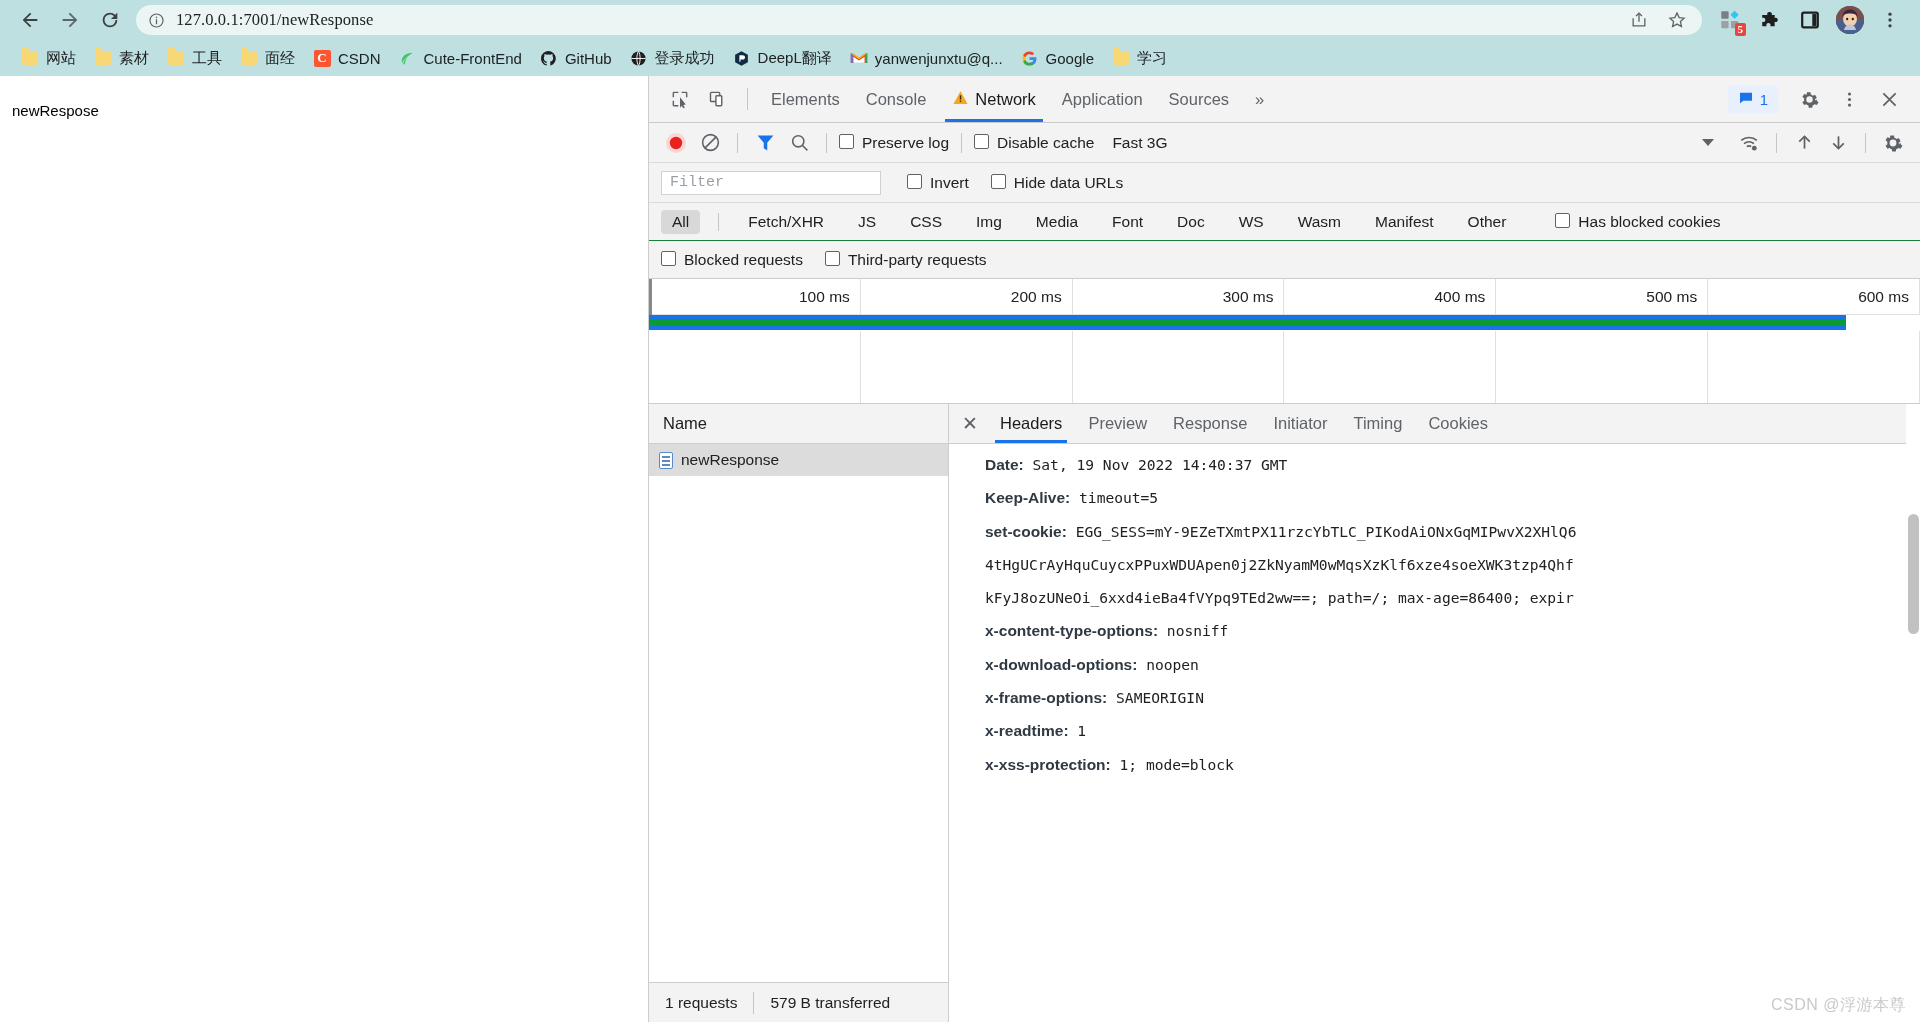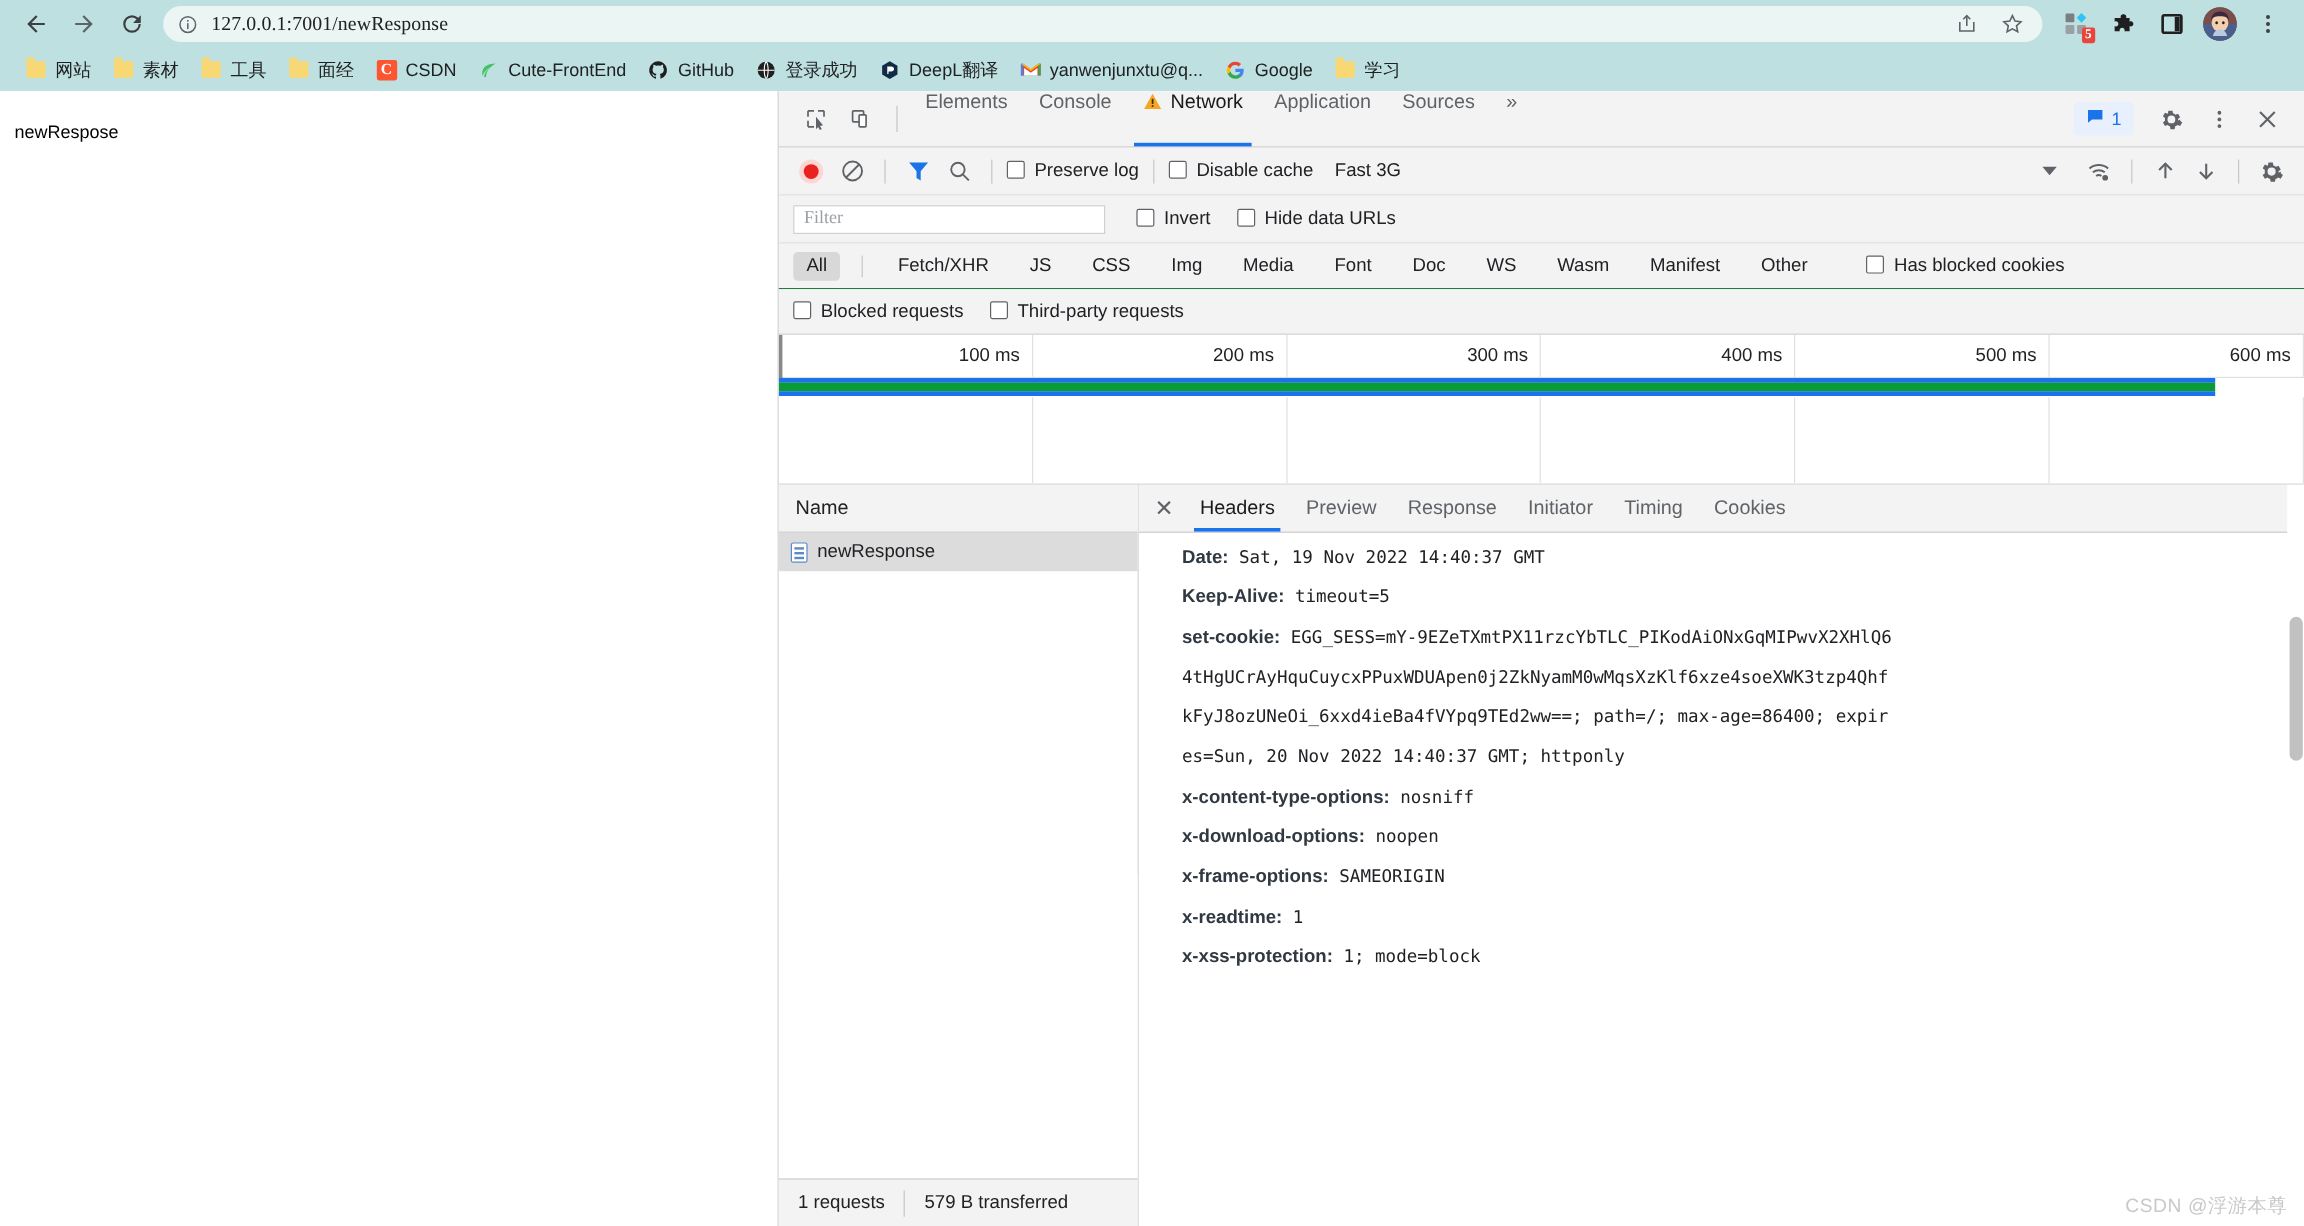--- a/index.html
+++ b/index.html
@@ -186,21 +186,21 @@
   }
   .dt-sep {
     width: 1px; height: 22px;
     background: #c6c6c6;
     margin: 0 10px;
     flex: 0 0 auto;
   }
   .dt-tab {
     padding: 0 13px;
     height: 46px;
-    display: flex; 
+    display: flex; align-items: center;
     font-size: 16.5px;
     color: #5f6368;
     cursor: pointer;
     position: relative;
     white-space: nowrap;
     gap: 6px;
   }
   .dt-tab.active { color: #1a1a1a; }
   .dt-tab.active::after {
     content: "";
@@ -273,27 +273,27 @@
     border-top: 7px solid #5f6368;
     margin-left: 10px;
     flex: 0 0 auto;
   }
 
   .dt-filter {
     height: 40px;
     border-bottom: 1px solid #dcdcdc;
   }
   .filter-input {
-    width: 260px; height: 24px;
+    width: 220px; height: 24px;
     background: #fff;
     border: 1px solid #d0d0d0;
     font-size: 15px;
     color: #202124;
     padding: 0 8px;
-    font-family: Liberation Serif, serif;
+    font-family: Liberation Mono, monospace;
     outline: none;
   }
   .filter-input::placeholder { color: #9aa0a6; }
 
   .dt-types {
     height: 38px;
     border-bottom: 1px solid #15803d;
     gap: 12px;
   }
   .type-chip {
@@ -938,21 +938,20 @@
             <div class="d-tab">Timing</div>
             <div class="d-tab">Cookies</div>
           </div>
 
           <div class="headers-body">
             <div class="hdr-line"><span class="hdr-key">Date:</span><span> Sat, 19 Nov 2022 14:40:37 GMT</span></div>
             <div class="hdr-line"><span class="hdr-key">Keep-Alive:</span><span> timeout=5</span></div>
             <div class="hdr-line"><span class="hdr-key">set-cookie:</span><span> EGG_SESS=mY-9EZeTXmtPX11rzcYbTLC_PIKodAiONxGqMIPwvX2XHlQ6</span></div>
             <div class="hdr-line"><span>4tHgUCrAyHquCuycxPPuxWDUApen0j2ZkNyamM0wMqsXzKlf6xze4soeXWK3tzp4Qhf</span></div>
             <div class="hdr-line"><span>kFyJ8ozUNeOi_6xxd4ieBa4fVYpq9TEd2ww==; path=/; max-age=86400; expir</span></div>
-            <div class="hdr-line"><span>es=Sun, 20 Nov 2022 14:40:37 GMT; httponly</span></div>
             <div class="hdr-line"><span class="hdr-key">x-content-type-options:</span><span> nosniff</span></div>
             <div class="hdr-line"><span class="hdr-key">x-download-options:</span><span> noopen</span></div>
             <div class="hdr-line"><span class="hdr-key">x-frame-options:</span><span> SAMEORIGIN</span></div>
             <div class="hdr-line"><span class="hdr-key">x-readtime:</span><span> 1</span></div>
             <div class="hdr-line"><span class="hdr-key">x-xss-protection:</span><span> 1; mode=block</span></div>
           </div>
 
           <div class="scrollbar-track">
             <div class="scrollbar-thumb" style="top:110px;height:120px;"></div>
           </div>

